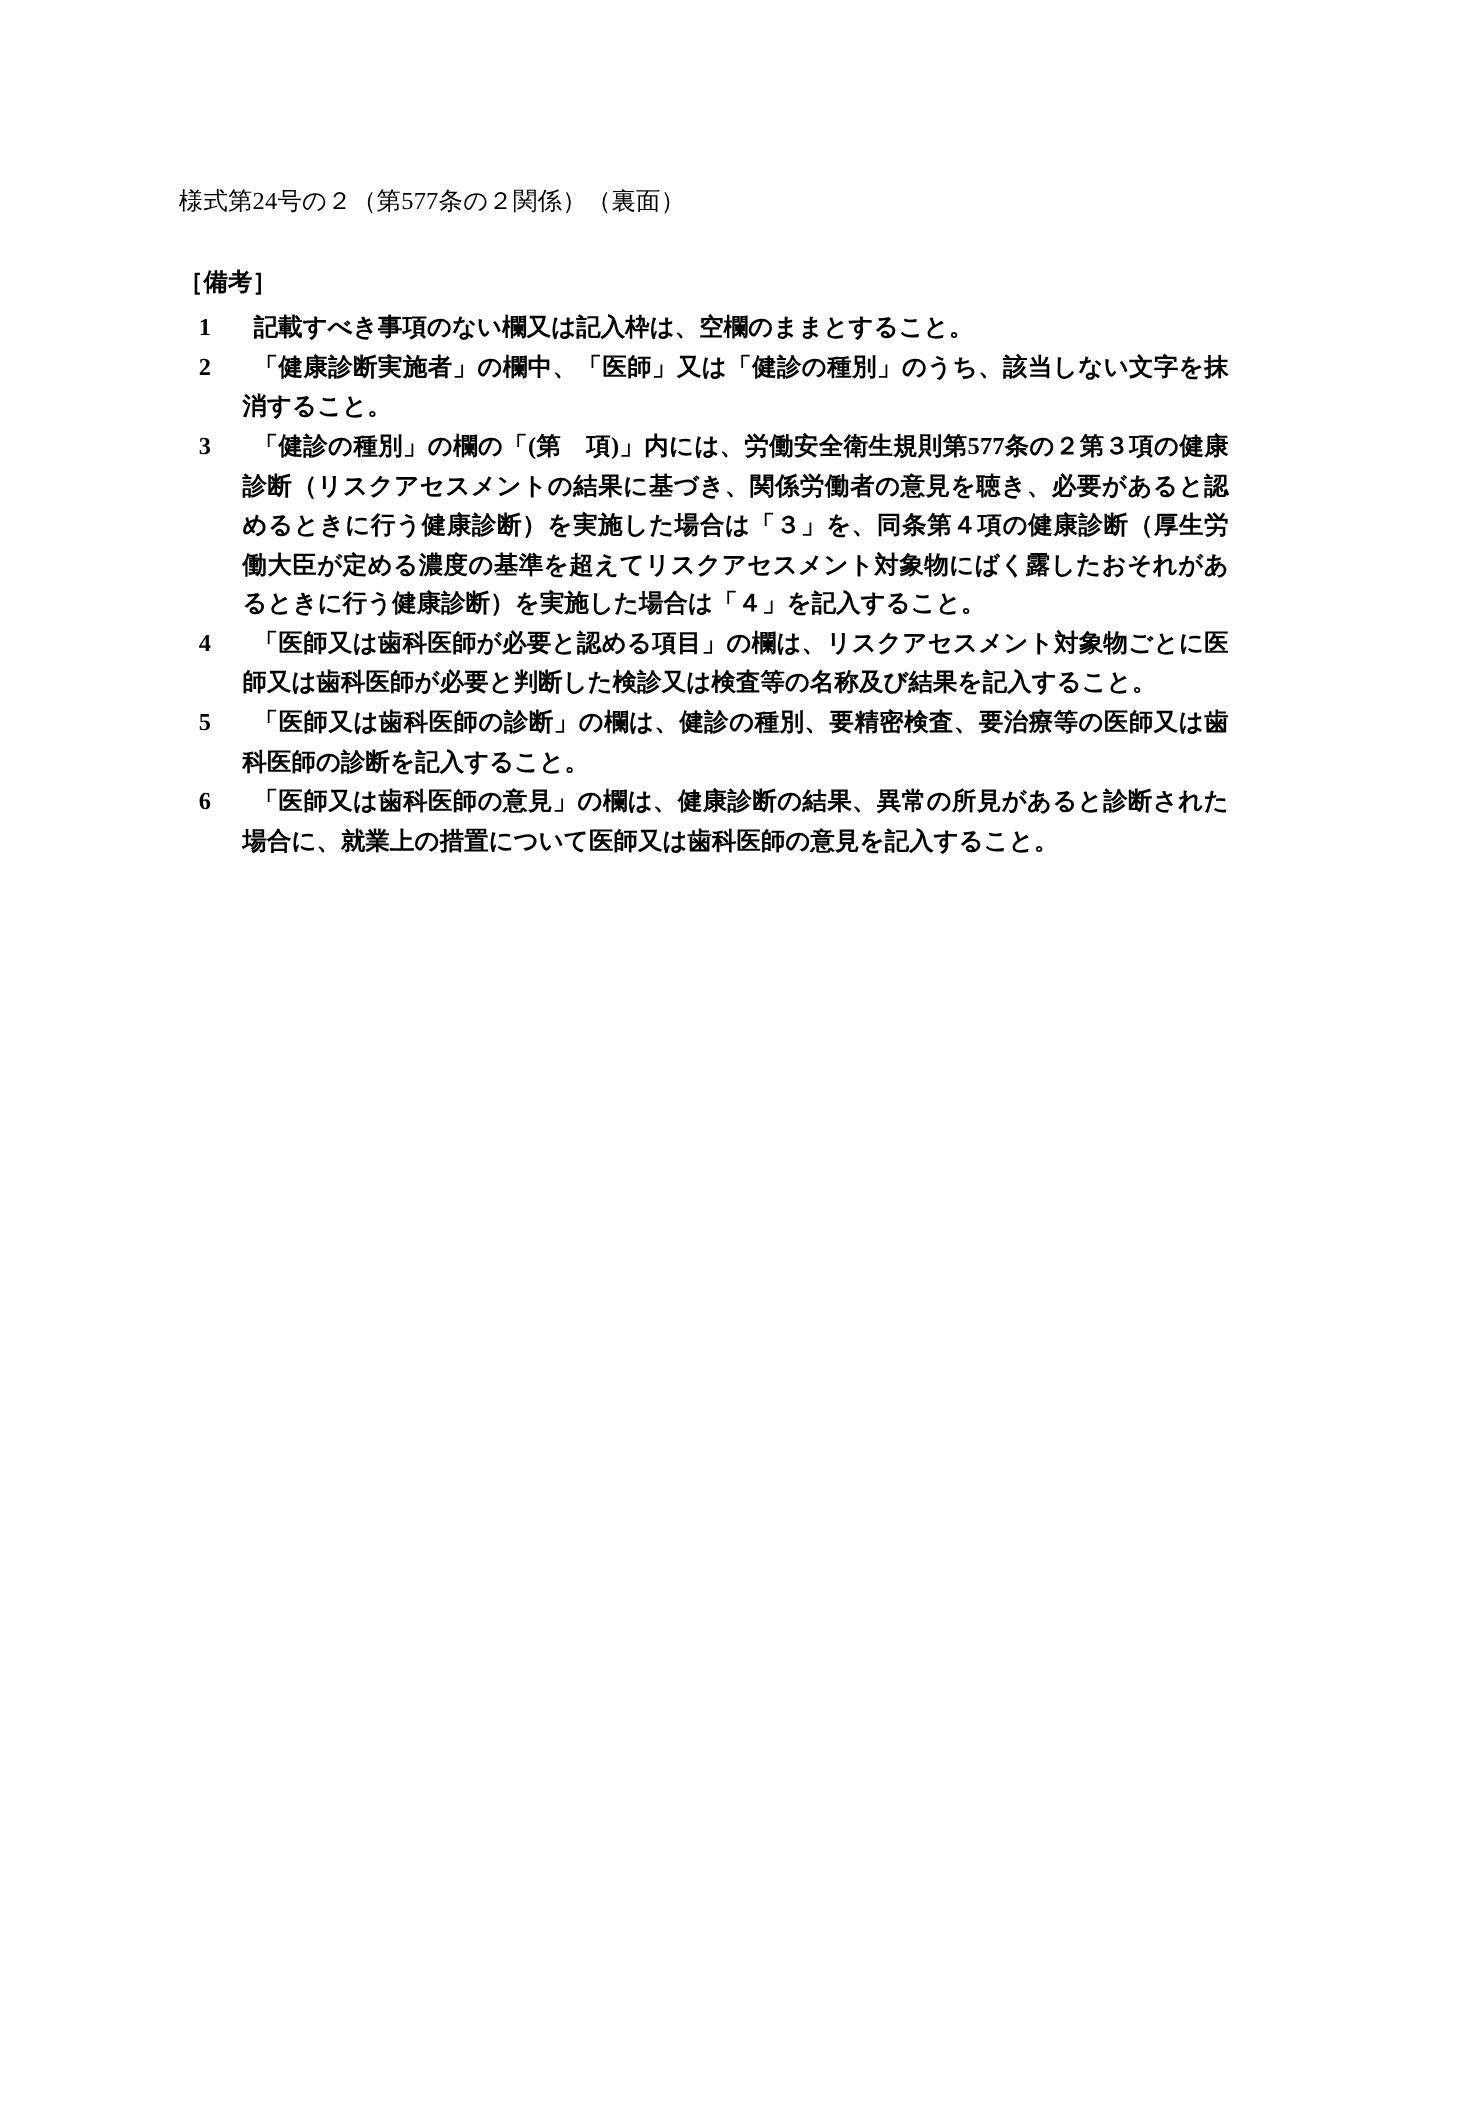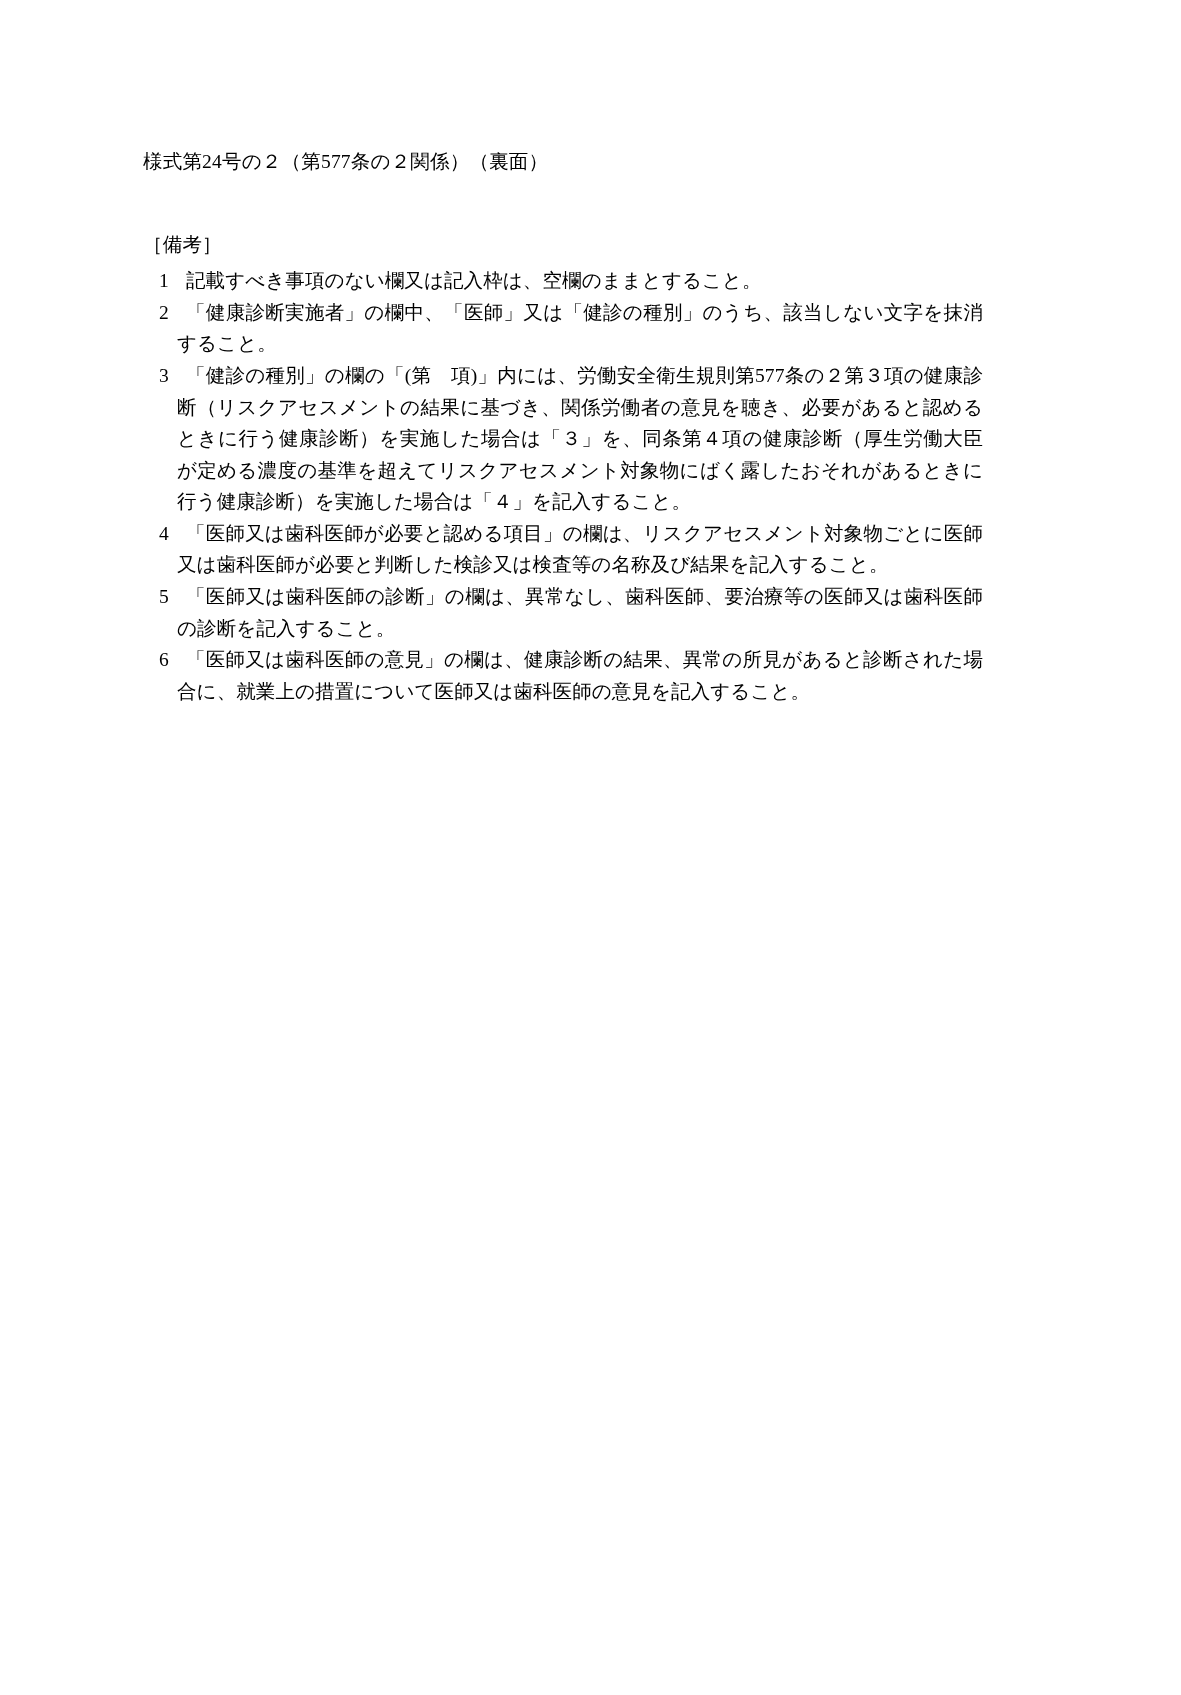--- a/index.html
+++ b/index.html
@@ -28,22 +28,23 @@
     left: 143px;
     top: 148px;
     font-size: 19.5px;
     line-height: 1.4;
     letter-spacing: 0.2px;
     white-space: nowrap;
   }
   .notes-block {
     position: absolute;
     left: 143px;
-    top: 230px;
+    top: 212px;
     width: 840px;
+    font-weight: bold;
   }
   .notes-title {
     font-size: 19.5px;
     line-height: 1.5;
     margin-bottom: 6px;
     letter-spacing: 0.2px;
   }
   .note-item {
     display: flex;
     align-items: flex-start;
@@ -57,20 +58,21 @@
     text-align: left;
     padding-left: 16px;
     box-sizing: border-box;
   }
   .note-text {
     flex: 1 1 auto;
     text-align: justify;
     text-justify: inter-ideograph;
     letter-spacing: 0.1px;
     text-indent: 0;
+    margin-left: 17px;
   }
   .note-item.indent-first .note-text {
     text-indent: 9px;
   }
 </style>
 </head>
 <body>
 
 <div class="page">
 
@@ -95,21 +97,21 @@
       <span class="note-text">「健診の種別」の欄の「(第　項)」内には、労働安全衛生規則第577条の２第３項の健康診断（リスクアセスメントの結果に基づき、関係労働者の意見を聴き、必要があると認めるときに行う健康診断）を実施した場合は「３」を、同条第４項の健康診断（厚生労働大臣が定める濃度の基準を超えてリスクアセスメント対象物にばく露したおそれがあるときに行う健康診断）を実施した場合は「４」を記入すること。</span>
     </div>
 
     <div class="note-item indent-first">
       <span class="note-num">4</span>
       <span class="note-text">「医師又は歯科医師が必要と認める項目」の欄は、リスクアセスメント対象物ごとに医師又は歯科医師が必要と判断した検診又は検査等の名称及び結果を記入すること。</span>
     </div>
 
     <div class="note-item indent-first">
       <span class="note-num">5</span>
-      <span class="note-text">「医師又は歯科医師の診断」の欄は、異常なし、歯科医師、要治療等の医師又は歯科医師の診断を記入すること。</span>
+      <span class="note-text">「医師又は歯科医師の診断」の欄は、健診の種別、要精密検査、要治療等の医師又は歯科医師の診断を記入すること。</span>
     </div>
 
     <div class="note-item indent-first">
       <span class="note-num">6</span>
       <span class="note-text">「医師又は歯科医師の意見」の欄は、健康診断の結果、異常の所見があると診断された場合に、就業上の措置について医師又は歯科医師の意見を記入すること。</span>
     </div>
 
   </div>
 </div>
 

